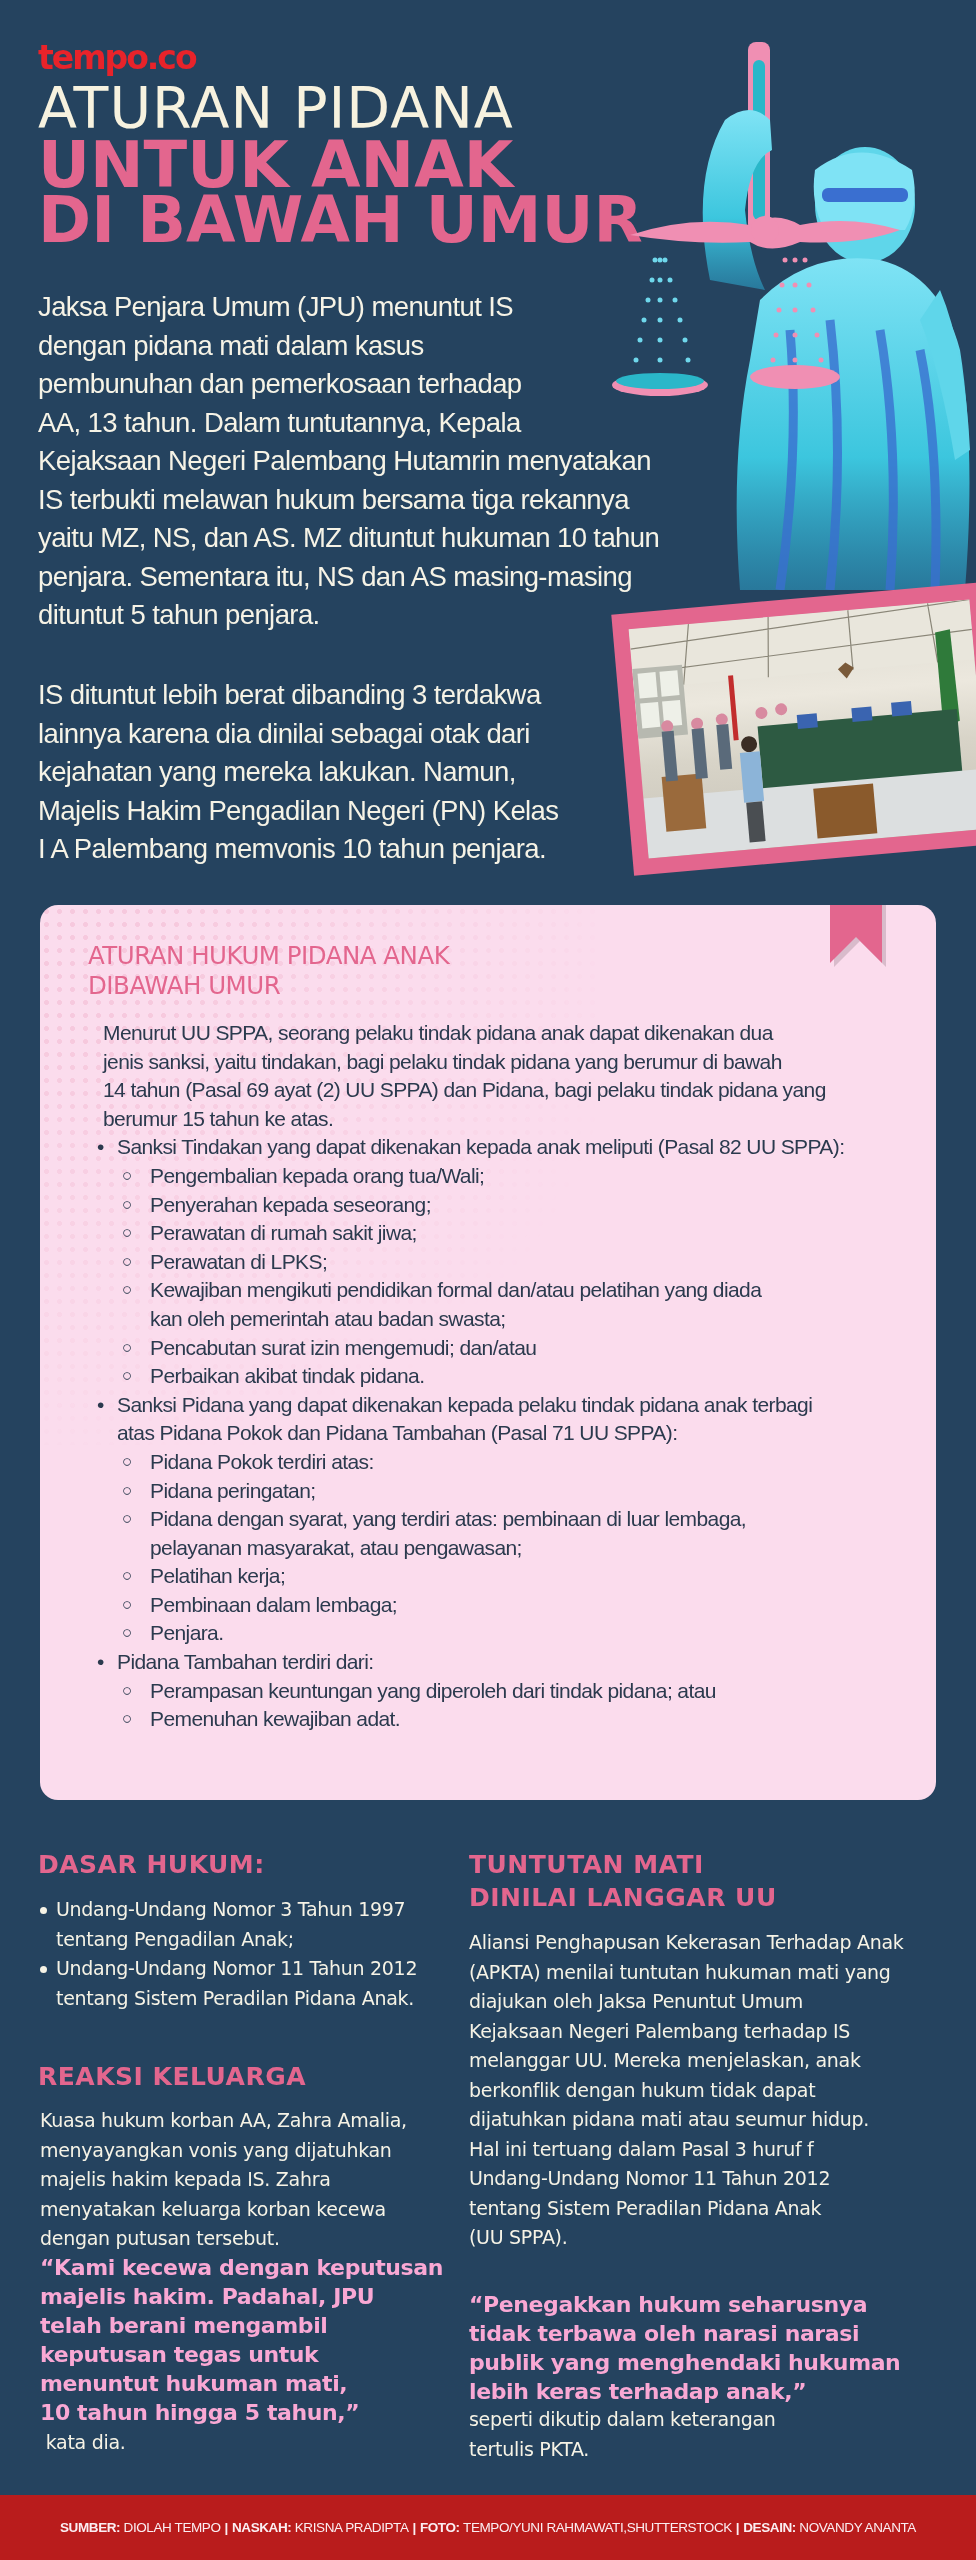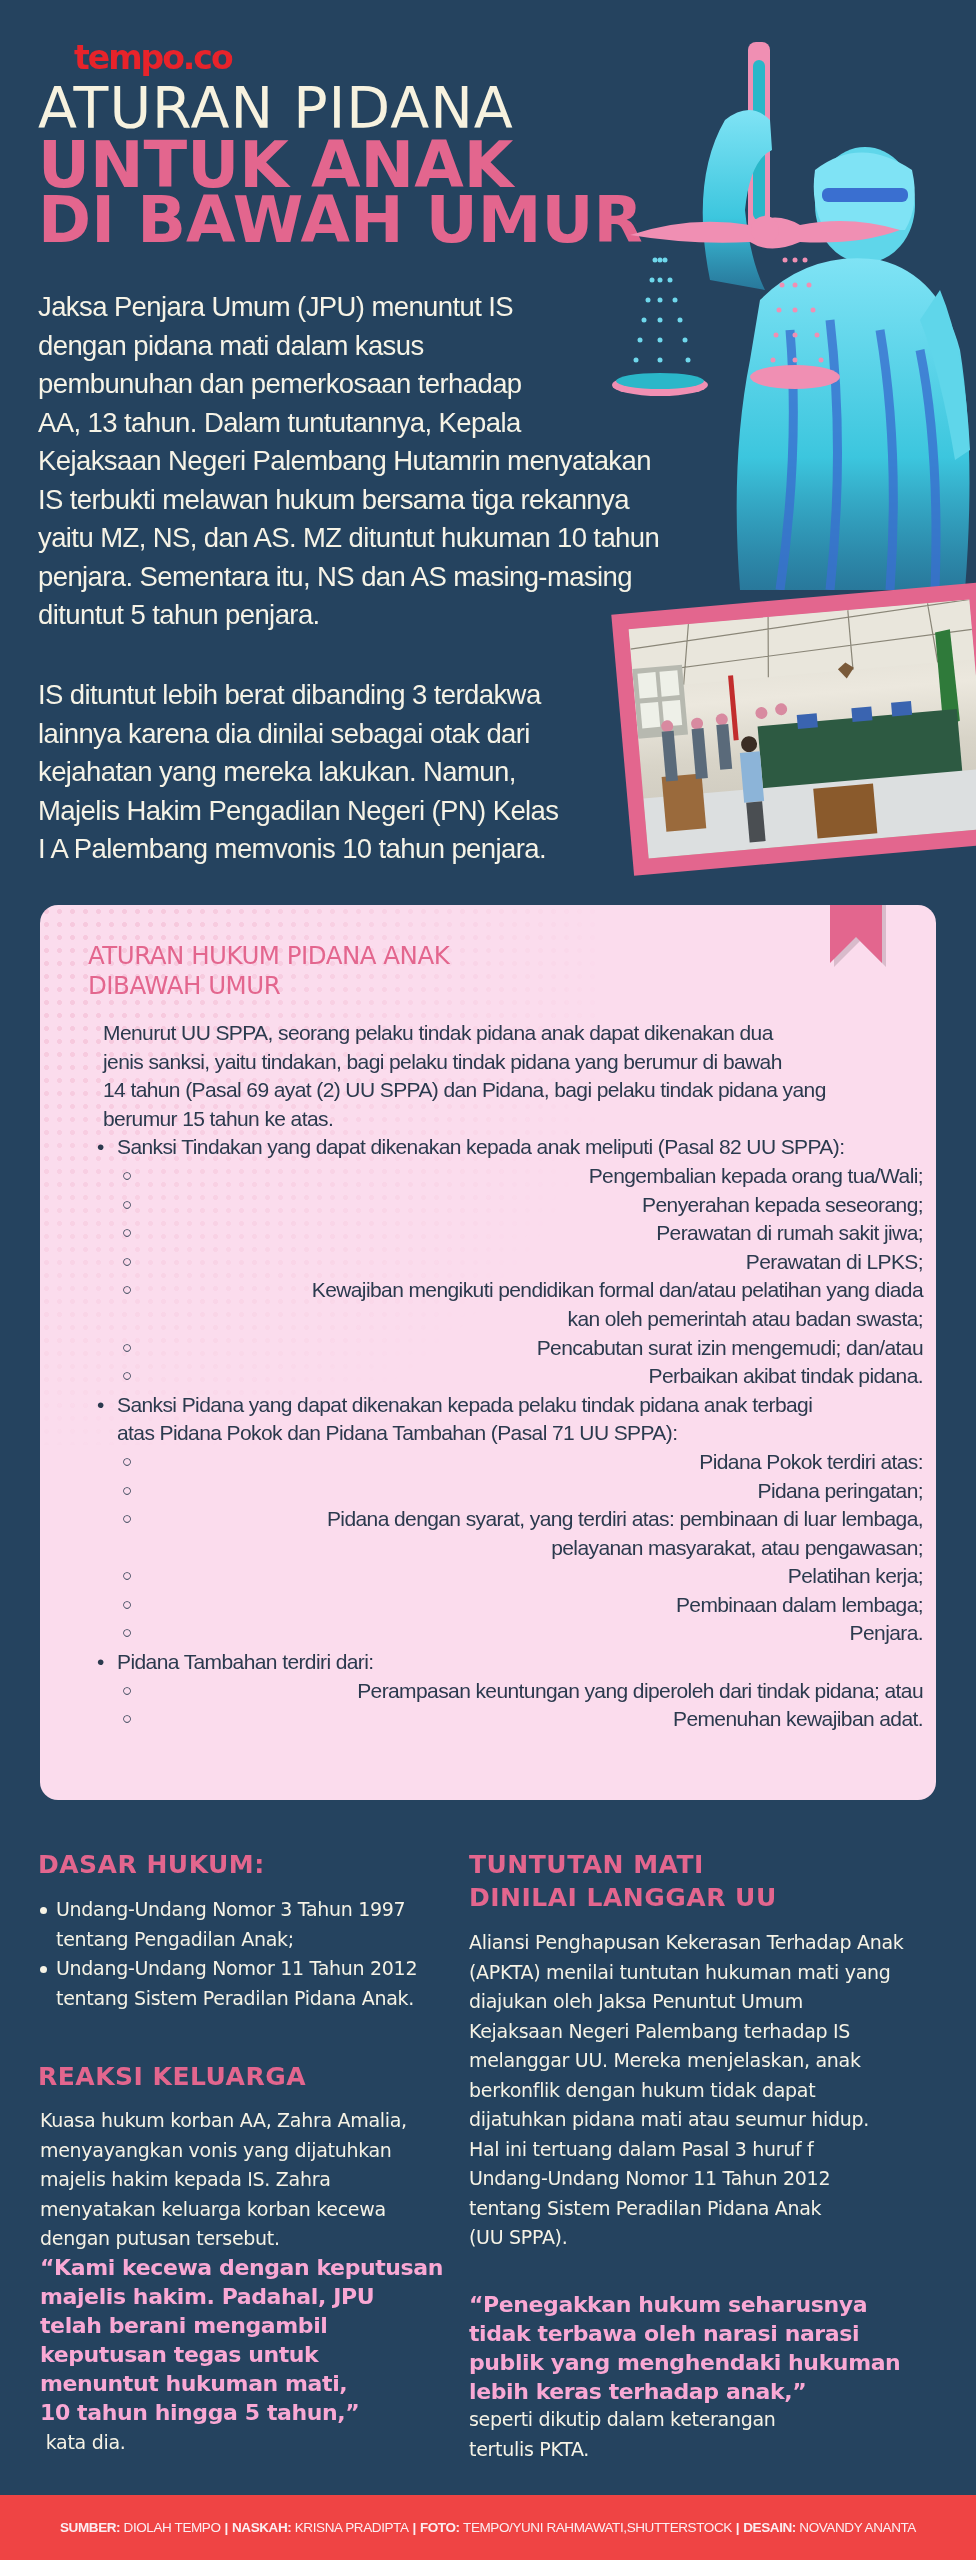--- a/index.html
+++ b/index.html
@@ -11,21 +11,20 @@
     position: relative;
   }
   .abs { position: absolute; }
 
   
   .logo {
     left: 38px; top: 38px;
     font-family: "DejaVu Sans", sans-serif;
     font-weight: bold; font-size: 33px; letter-spacing: -2px;
     color: #e8232a;
-    margin-left: 36px;
   }
   .title-thin {
     left: 38px; top: 78px;
     font-family: "DejaVu Sans", sans-serif;
     font-weight: normal; font-size: 57px; letter-spacing: 1px;
     color: #f7f2df; line-height: 60px; white-space: nowrap;
     transform: scaleY(1.0);
   }
   .title-bold {
     left: 38px;
@@ -93,21 +92,21 @@
   .box-body .line { display: block; white-space: nowrap; }
   .box-body .b1 { padding-left: 0; position: relative; }
   .box-body .b1 .bullet {
     position: absolute; left: -6px; top: 0;
   }
   .box-body .b1 .txt { padding-left: 14px; display: block; white-space: nowrap; }
   .box-body .b2 { position: relative; }
   .box-body .b2 .bullet {
     position: absolute; left: 19px; top: 0; font-size: 17px;
   }
-  .box-body .b2 .txt { padding-left: 47px; display: block; white-space: nowrap; text-align: right; }
+  .box-body .b2 .txt { padding-left: 47px; display: block; white-space: nowrap; }
 
   
   .sec-title {
     font-family: "DejaVu Sans", sans-serif; font-weight: bold;
     font-size: 25px; line-height: 33px; color: #e3668e; letter-spacing: 0.5px;
     white-space: nowrap;
   }
   .col-text {
     font-family: "DejaVu Sans", sans-serif;
     font-size: 19px; line-height: 29.5px; color: #f6f3e6; letter-spacing: -0.3px;
@@ -122,21 +121,21 @@
   .dasar-list { list-style: none; }
   .dasar-list li { position: relative; padding-left: 18px; }
   .dasar-list li::before {
     content: ""; position: absolute; left: 2px; top: 12px;
     width: 7px; height: 7px; border-radius: 50%; background: #f6f3e6;
   }
 
   
   .footer {
     left: 0; top: 2495px; width: 976px; height: 65px;
-    background: #ef4444;
+    background: #b91c1c;
     display: flex; align-items: center; justify-content: center;
     font-family: "Liberation Sans", sans-serif;
     font-size: 13.5px; color: #fbeef2; letter-spacing: -0.4px;
     white-space: nowrap;
   }
   .footer .k { font-weight: bold; }
   .footer .sep { margin: 0 4px; font-weight: bold; }
 </style>
 </head>
 <body>

